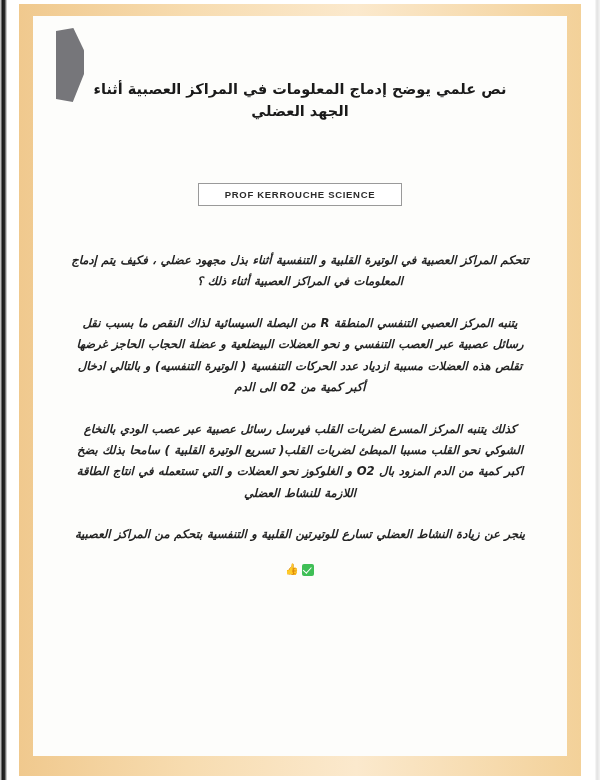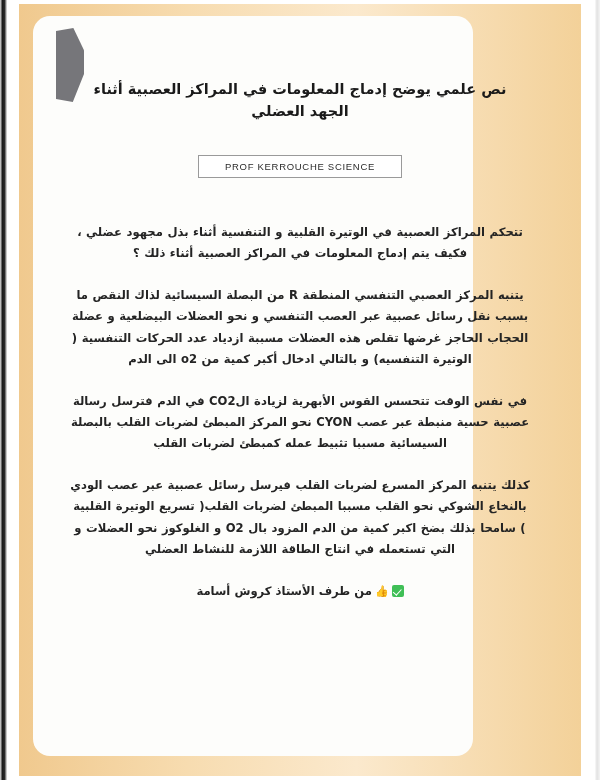--- a/index.html
+++ b/index.html
@@ -49,25 +49,24 @@
     height: 772px;
     background: linear-gradient(to right, #f0c98e 0%, #f7dcb0 30%, #fbe9cd 60%, #f3d199 100%);
     box-sizing: border-box;
   }
 
   
   .page-sheet {
     position: absolute;
     top: 12px;
     left: 14px;
-    width: 440px;
+    width: 534px;
     height: 740px;
     background: #fdfdfb;
     box-sizing: border-box;
-    border-radius: 17px;
   }
 
   
   .corner-artifact {
     position: absolute;
     top: 24px;
     left: 37px;
     width: 28px;
     height: 74px;
     background: #76767a;
@@ -92,21 +91,22 @@
     line-height: 1.55;
     color: #1a1a1a;
     text-align: center;
     margin: 0 14px 0 14px;
     letter-spacing: 0.1px;
   }
 
   .label-box-wrap {
     display: flex;
     justify-content: center;
-    margin-top: 32px;
+    margin-top: 60px;
+    font-weight: bold;
   }
   .label-box {
     border: 1px solid #9a9a9a;
     background: #ffffff;
     padding: 5px 26px;
     font-size: 9.5px;
     letter-spacing: 0.7px;
     color: #2b2b2b;
     direction: ltr;
     text-align: center;
@@ -119,20 +119,21 @@
   }
 
   .para {
     font-size: 11.6px;
     line-height: 1.85;
     color: #242424;
     text-align: center;
     margin: 0 0 20px 0;
     font-weight: 600;
     word-spacing: 0.5px;
+    font-style: italic;
   }
   .para.p-tight { margin-bottom: 18px; }
 
   .signature-line {
     font-size: 11.6px;
     line-height: 1.8;
     color: #242424;
     font-weight: 600;
     text-align: center;
     margin: 2px 0 0 0;
@@ -189,27 +190,26 @@
           <span>الجهد العضلي</span>
         </h1>
 
         <div class="label-box-wrap">
           <div class="label-box">PROF KERROUCHE SCIENCE</div>
         </div>
 
         <div class="body-blocks">
           <p class="para">تتحكم المراكز العصبية في الوتيرة القلبية و التنفسية أثناء بذل مجهود عضلي ، فكيف يتم إدماج المعلومات في المراكز العصبية أثناء ذلك ؟</p>
           <p class="para">يتنبه المركز العصبي التنفسي المنطقة R من البصلة السيسائية لذاك النقص ما بسبب نقل رسائل عصبية عبر العصب التنفسي و نحو العضلات البيضلعية و عضلة الحجاب الحاجز غرضها تقلص هذه العضلات مسببة  ازدياد عدد الحركات التنفسية ( الوتيرة التنفسيه) و بالتالي ادخال أكبر كمية من o2 الى الدم</p>
-          <p class="para">في نفس الوقت تتحسس  القوس الأبهرية لزيادة الCO2 في الدم فترسل رسالة عصبية حسية منبطة عبر عصب CYON  نحو  المركز المبطئ لضربات القلب بالبصلة السيسائية مسببا تثبيط عمله كمبطئ لضربات القلب</p>
           <p class="para">كذلك يتنبه المركز المسرع لضربات القلب فيرسل رسائل عصبية عبر عصب الودي بالنخاع الشوكي  نحو  القلب  مسببا المبطئ لضربات القلب( تسريع الوتيرة القلبية ) سامحا بذلك بضخ اكبر كمية من الدم المزود بال O2 و الغلوكوز نحو العضلات و التي تستعمله في انتاج الطاقة اللازمة للنشاط العضلي</p>
+          <p class="para p-tight">ينجر عن زيادة النشاط العضلي تسارع للوتيرتين القلبية و التنفسية بتحكم من المراكز العصبية</p>
 
           <div class="signature-line">
             <span class="emoji-check"></span>
             <span class="emoji-thumb">👍</span>
-            <span class="sig-text">من طرف الأستاذ كروش أسامة</span>
           </div>
         </div>
 
       </div>
     </div>
 
     <div class="corner-artifact"></div>
 
   </div>
 </div>

